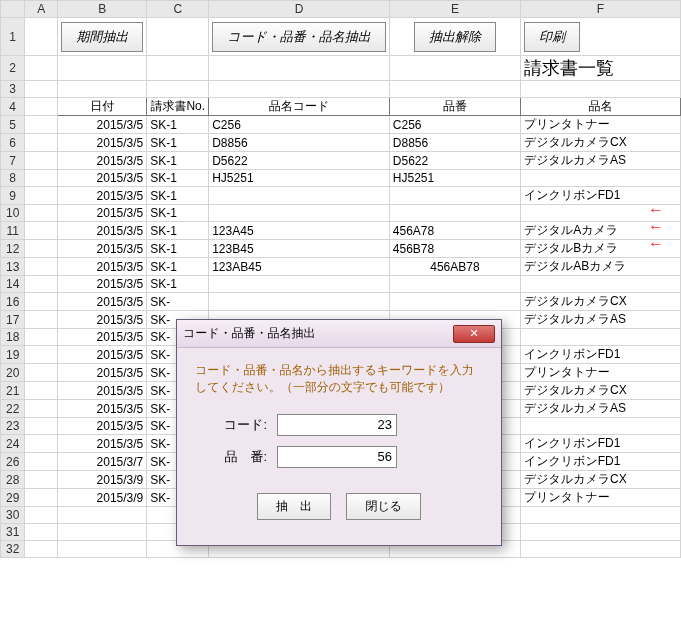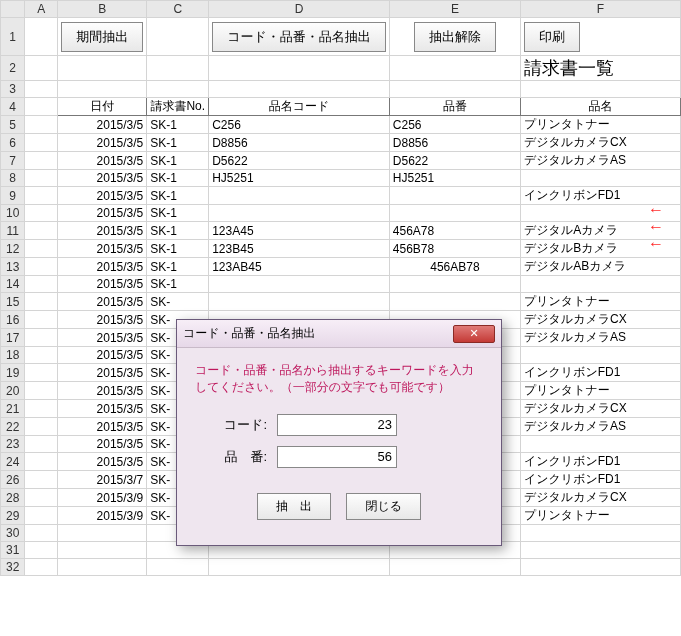--- a/index.html
+++ b/index.html
@@ -34,21 +34,21 @@
     border: 1px solid #bbb;
   }
   .rowhdr {
     background: #e8e8e8;
     text-align: center !important;
     font-weight: normal;
     color: #333;
     border: 1px solid #bbb;
     width: 26px;
   }
-  .btnrow td { height: 38px; }
+  .btnrow td { height: 38px; font-style: italic; }
   .excelbtn {
     display: inline-block;
     border: 1px solid #888;
     background: linear-gradient(#fdfdfd,#e8e8e8);
     padding: 5px 14px;
     font-size: 13px;
     cursor: pointer;
     text-align: center;
   }
   .title-cell { font-size: 18px; }
@@ -88,21 +88,21 @@
     background: linear-gradient(#e07a78,#c43a36);
     border: 1px solid #8a2a26;
     border-radius: 2px;
     color: #fff;
     text-align: center;
     line-height: 15px;
     font-size: 11px;
     cursor: pointer;
   }
   .dlg-body { padding: 14px 18px 18px 18px; }
-  .dlg-instr { color: #be185d; font-size: 12px; line-height: 1.4; margin-bottom: 18px; }
+  .dlg-instr { color: #a16207; font-size: 12px; line-height: 1.4; margin-bottom: 18px; }
   .dlg-row { display: flex; align-items: center; margin: 10px 0; }
   .dlg-row label { width: 72px; text-align: right; margin-right: 10px; font-size: 13px; }
   .dlg-row input {
     width: 120px; height: 22px;
     border: 1px solid #888;
     padding: 0 4px;
     text-align: right;
     font-family: inherit;
     font-size: 13px;
     background: #fff;
@@ -251,29 +251,20 @@
         <td style="text-align: left;">デジタルABカメラ</td>
       </tr>
       <tr>
         <th class="rowhdr">14</th>
         <td></td>
         <td style="text-align: right;">2015/3/5</td>
         <td style="text-align: left;">SK-1</td>
         <td style="text-align: left;"></td>
         <td style="text-align: left;"></td>
         <td style="text-align: left;"></td>
-      </tr>
-      <tr>
-        <th class="rowhdr">15</th>
-        <td></td>
-        <td style="text-align: right;">2015/3/5</td>
-        <td style="text-align: left;">SK-</td>
-        <td style="text-align: left;"></td>
-        <td style="text-align: left;"></td>
-        <td style="text-align: left;">プリンタトナー</td>
       </tr>
       <tr>
         <th class="rowhdr">16</th>
         <td></td>
         <td style="text-align: right;">2015/3/5</td>
         <td style="text-align: left;">SK-</td>
         <td style="text-align: left;"></td>
         <td style="text-align: left;"></td>
         <td style="text-align: left;">デジタルカメラCX</td>
       </tr>

